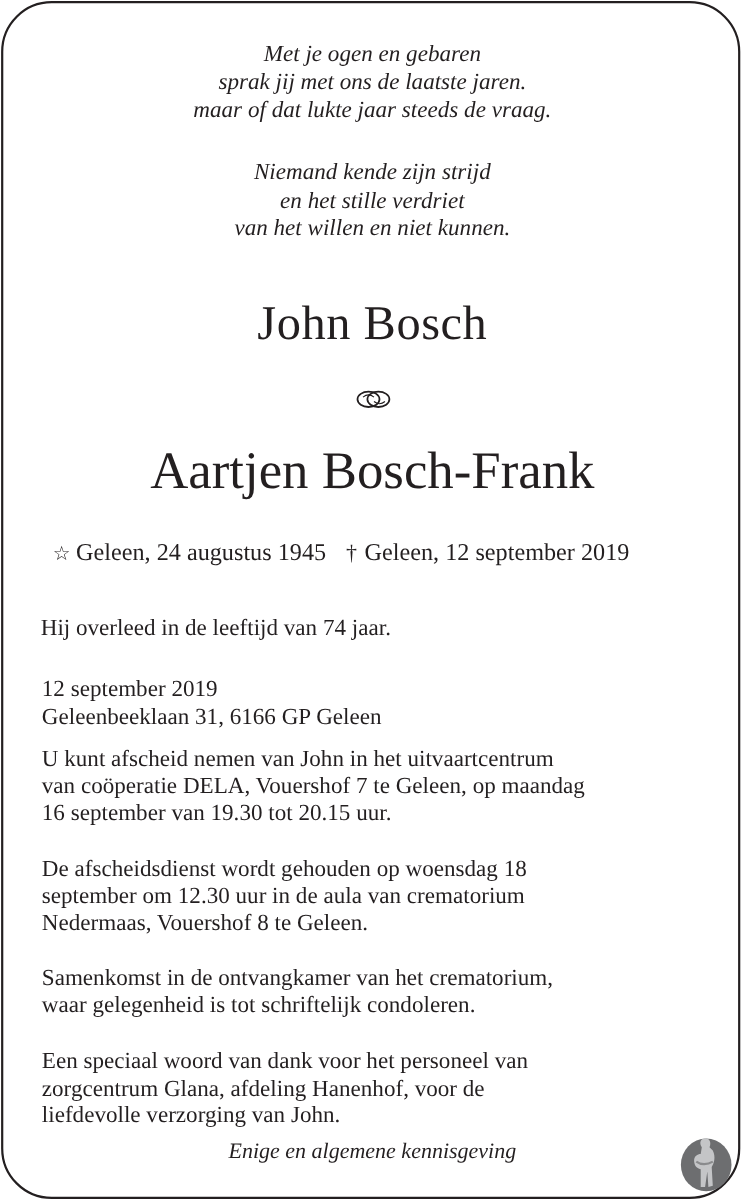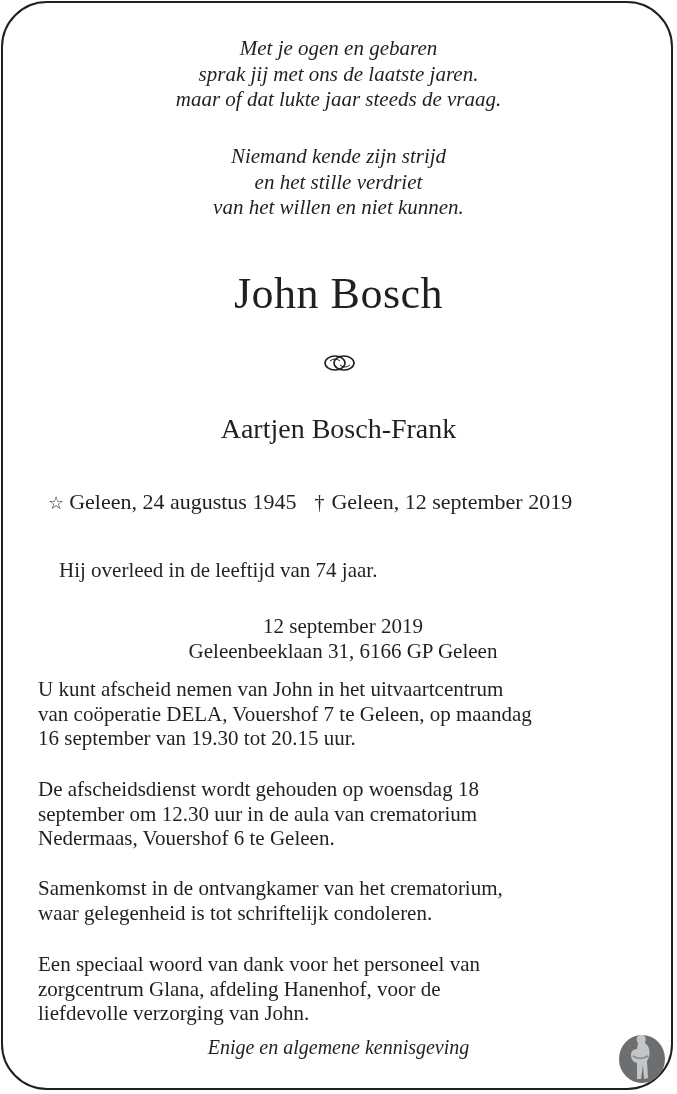--- a/index.html
+++ b/index.html
@@ -9,31 +9,31 @@
            border:2px solid #231f20; border-radius:46px; box-sizing:border-box; }
   .poem { position:absolute; left:0; width:677px; text-align:center;
           font-family:"Liberation Serif", serif; font-style:italic; font-size:21px;
           line-height:25.5px; }
   .poem .line { display:block; white-space:nowrap; }
   #poem1 { top:36px; }
   #poem2 { top:144px; }
   .name { position:absolute; left:0; width:677px; text-align:center; white-space:nowrap;
           font-family:"Liberation Serif", serif; }
   #deceased { top:262px; font-size:44px; line-height:64px; letter-spacing:0.5px; }
-  #spouse { top:407px; font-size:28px; line-height:44px; }
+  #spouse { top:407px; font-size:48px; line-height:44px; }
   #rings { position:absolute; left:322px; top:353px; width:36px; height:20px; }
   .dates { position:absolute; top:488px; left:48px; width:610px; white-space:nowrap;
            font-family:"Liberation Serif", serif; font-size:22px; line-height:28px; }
   .dates .sym { font-size:18px; margin-right:5px; }
   .dates .sym-cross { margin-left:18px; margin-right:7px; font-size:20px; }
   .body-text { position:absolute; left:38px; width:610px; font-family:"Liberation Serif", serif;
                font-size:21px; line-height:24.5px; }
   .body-text .line { display:block; white-space:nowrap; }
-  #age { top:558px; left:59px;font-family:Liberation Serif, serif; }
-  #address { top:614px;text-align:center; }
+  #age { top:558px; left:37px;font-family:Liberation Serif, serif; }
+  #address { top:614px; }
   #p1 { top:677px; }
   #p2 { top:777px; }
   #p3 { top:876px; }
   #p4 { top:952px; }
   #closing { position:absolute; top:1034px; left:0; width:677px; text-align:center;
              font-family:"Liberation Serif", serif; font-style:italic; font-size:20px; line-height:26px; }
   #logo { position:absolute; left:618px; top:1032px; width:48px; height:52px; }
 </style>
 </head>
 <body>
@@ -78,21 +78,21 @@
 
 <div class="body-text" id="p1">
   <span class="line">U kunt afscheid nemen van John in het uitvaartcentrum</span>
   <span class="line">van coöperatie DELA, Vouershof 7 te Geleen, op maandag</span>
   <span class="line">16 september van 19.30 tot 20.15 uur.</span>
 </div>
 
 <div class="body-text" id="p2">
   <span class="line">De afscheidsdienst wordt gehouden op woensdag 18</span>
   <span class="line">september om 12.30 uur in de aula van crematorium</span>
-  <span class="line">Nedermaas, Vouershof 6 te Geleen.</span>
+  <span class="line">Nedermaas, Vouershof 8 te Geleen.</span>
 </div>
 
 <div class="body-text" id="p3">
   <span class="line">Samenkomst in de ontvangkamer van het crematorium,</span>
   <span class="line">waar gelegenheid is tot schriftelijk condoleren.</span>
 </div>
 
 <div class="body-text" id="p4">
   <span class="line">Een speciaal woord van dank voor het personeel van</span>
   <span class="line">zorgcentrum Glana, afdeling Hanenhof, voor de</span>

